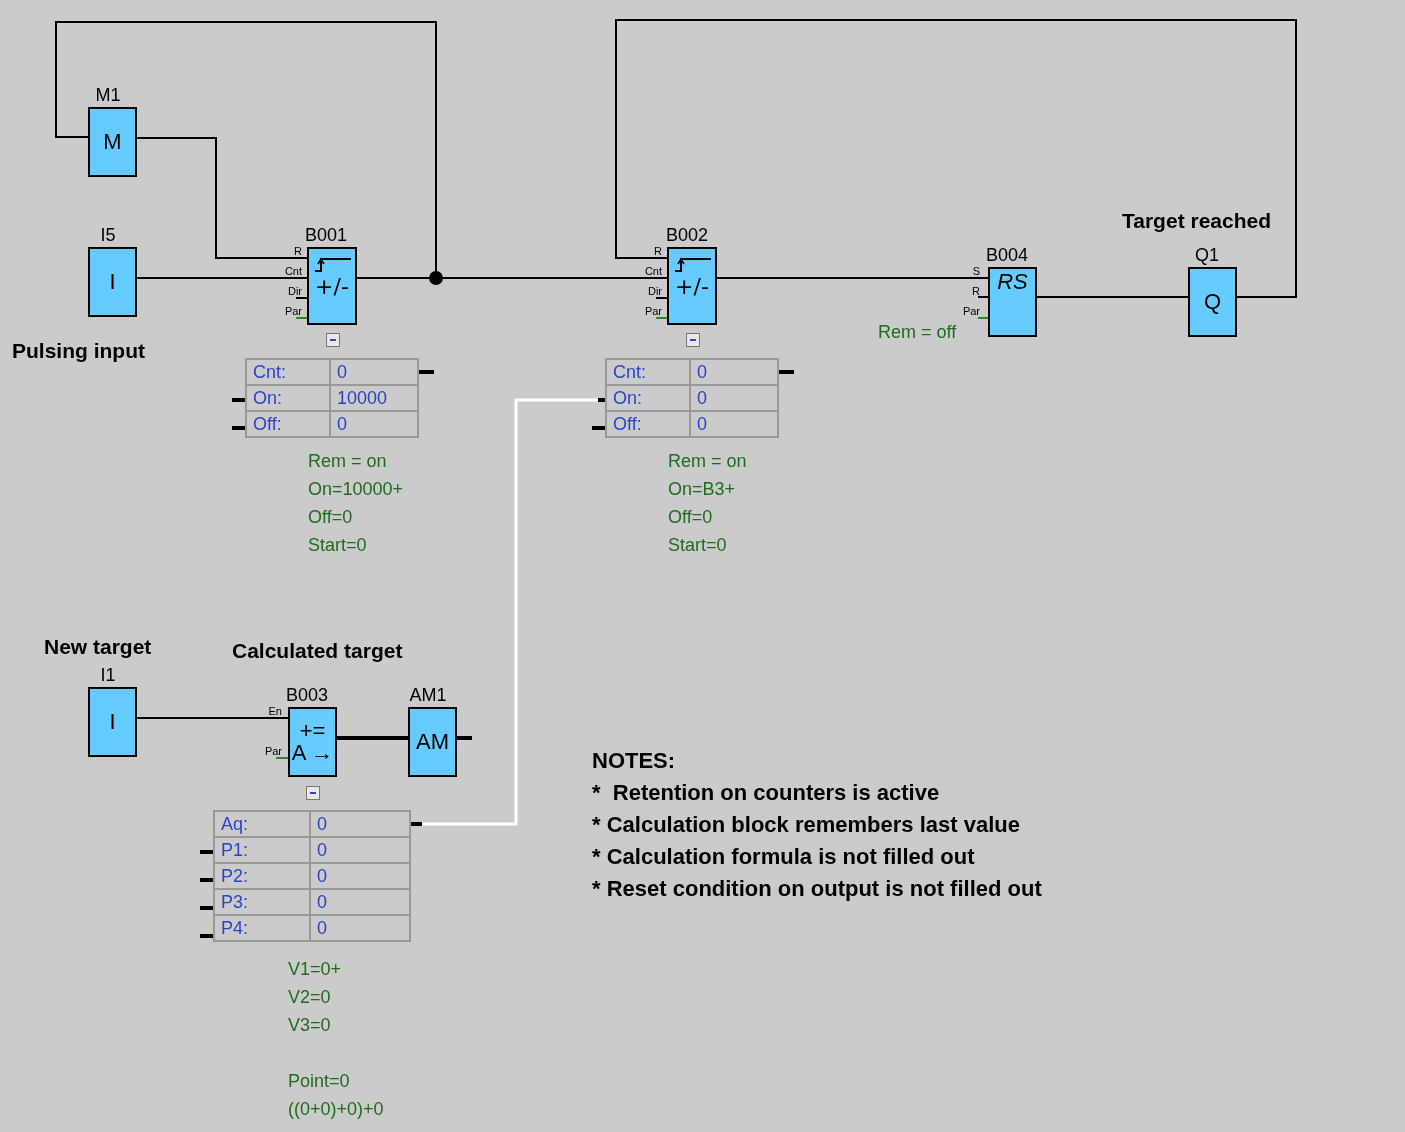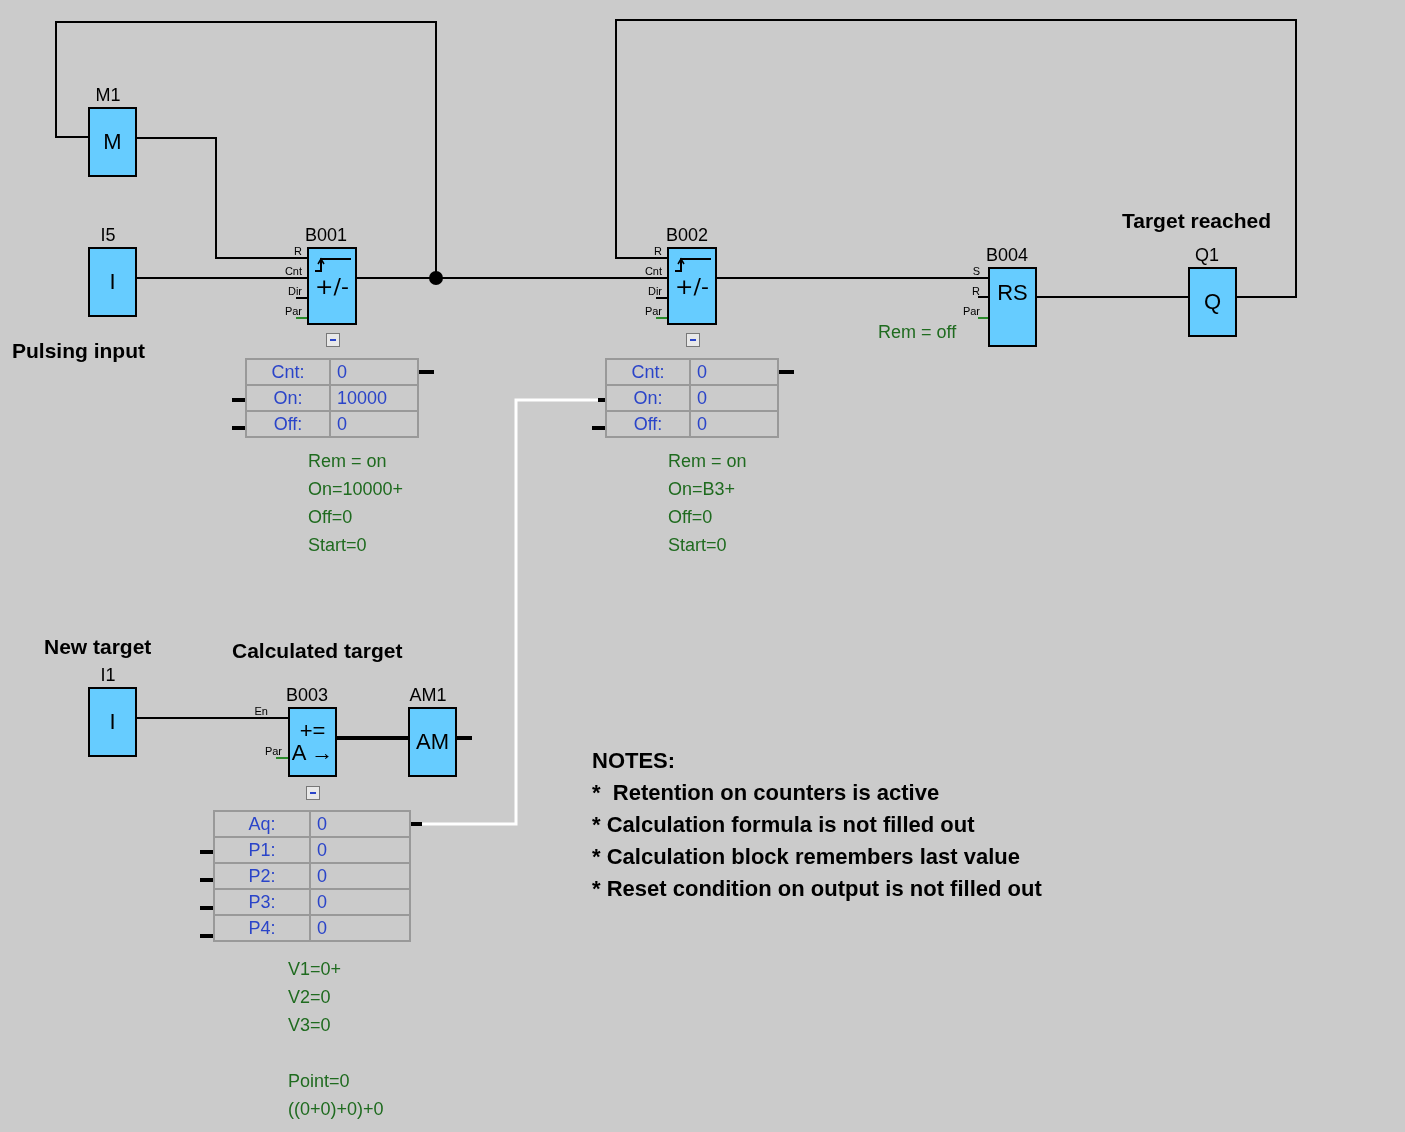--- a/index.html
+++ b/index.html
@@ -7,21 +7,21 @@
          font-family:"Liberation Sans", sans-serif; }
   svg.wires { position:absolute; left:0; top:0; width:1405px; height:1132px; }
   .blk { position:absolute; background:#66ccff; border:2px solid #000; box-sizing:border-box;
          display:flex; align-items:center; justify-content:center; font-size:22px; color:#000; }
   .blk-label { position:absolute; font-size:18px; color:#000; text-align:center; width:80px; }
   .pin { position:absolute; font-size:11px; color:#000; text-align:right; width:40px; }
   .bold-lbl { position:absolute; font-size:21px; font-weight:bold; color:#000; white-space:nowrap; }
   .green { position:absolute; color:#1f6b1f; font-size:18px; white-space:nowrap;text-align:right; }
   .param-table { position:absolute; border-collapse:collapse; border:2px solid #999; }
   .param-table td { border:2px solid #999; height:24px; padding:0 6px; color:#2a44c9; font-size:18px; }
-  .param-table td.k { text-align:center; }
+  .param-table td.k { text-align:left; }
   .param-table td.v { text-align:left; }
   .collapse { position:absolute; width:14px; height:14px; border:1px solid #777; background:#e8e8e8;
               box-sizing:border-box; }
   .collapse::after { content:""; position:absolute; left:3px; right:3px; top:5px; height:2px; background:#2a44c9; }
   .notes { position:absolute; left:592px; top:745px; font-size:22px; font-weight:bold; color:#000; }
   .notes div { height:32px; line-height:32px; white-space:pre; }
 </style>
 </head>
 <body>
 
@@ -152,40 +152,40 @@
   </table>
 <div class="green" style="left:668px;top:451px;">Rem = on</div>
 <div class="green" style="left:668px;top:479px;">On=B3+</div>
 <div class="green" style="left:668px;top:507px;">Off=0</div>
 <div class="green" style="left:668px;top:535px;">Start=0</div>
 
 <div class="blk-label" style="left:967px;top:245px;">B004</div>
 <div class="pin" style="left:940px;top:265px;">S</div>
 <div class="pin" style="left:940px;top:285px;">R</div>
 <div class="pin" style="left:940px;top:305px;">Par</div>
-<div class="blk" style="left:988px;top:267px;width:49px;height:80px;align-items:flex-start;padding-top:11px;">
+<div class="blk" style="left:988px;top:267px;width:49px;height:70px;align-items:flex-start;padding-top:0;font-style:italic;">
   <span>RS</span>
 </div>
 <div class="green" style="left:878px;top:322px;">Rem = off</div>
 
 <div class="bold-lbl" style="left:1122px;top:209px;">Target reached</div>
 <div class="blk-label" style="left:1167px;top:245px;">Q1</div>
 <div class="blk" style="left:1188px;top:267px;width:49px;height:70px;">
   <span>Q</span>
 </div>
 
 <div class="bold-lbl" style="left:44px;top:635px;text-align:right;">New target</div>
 <div class="blk-label" style="left:68px;top:665px;">I1</div>
 <div class="blk" style="left:88px;top:687px;width:49px;height:70px;">
   <span>I</span>
 </div>
 
 <div class="bold-lbl" style="left:232px;top:639px;">Calculated target</div>
 <div class="blk-label" style="left:267px;top:685px;">B003</div>
-<div class="pin" style="left:228px;top:705px;">En</div>
+<div class="pin" style="left:242px;top:705px;">En</div>
 <div class="pin" style="left:242px;top:745px;">Par</div>
 <div class="blk" style="left:288px;top:707px;width:49px;height:70px;flex-direction:column;line-height:22px;">
   <span>+=</span>
   <span>A →</span>
 </div>
 <div class="collapse" style="left:306px;top:786px;"></div>
 <table class="param-table" style="left:213px;top:810px;width:198px;border-radius:18px;">
   <tbody>
       <tr>
         <td class="k" style="width:82px;">Aq:</td>
@@ -217,16 +217,16 @@
 <div class="green" style="left:288px;top:1099px;">((0+0)+0)+0</div>
 
 <div class="blk-label" style="left:388px;top:685px;">AM1</div>
 <div class="blk" style="left:408px;top:707px;width:49px;height:70px;">
   <span>AM</span>
 </div>
 
 <div class="notes">
   <div>NOTES:</div>
   <div>*  Retention on counters is active</div>
+  <div>* Calculation block remembers last value</div>
   <div>* Calculation formula is not filled out</div>
-  <div>* Calculation block remembers last value</div>
   <div>* Reset condition on output is not filled out</div>
 </div>
 
 </body></html>

